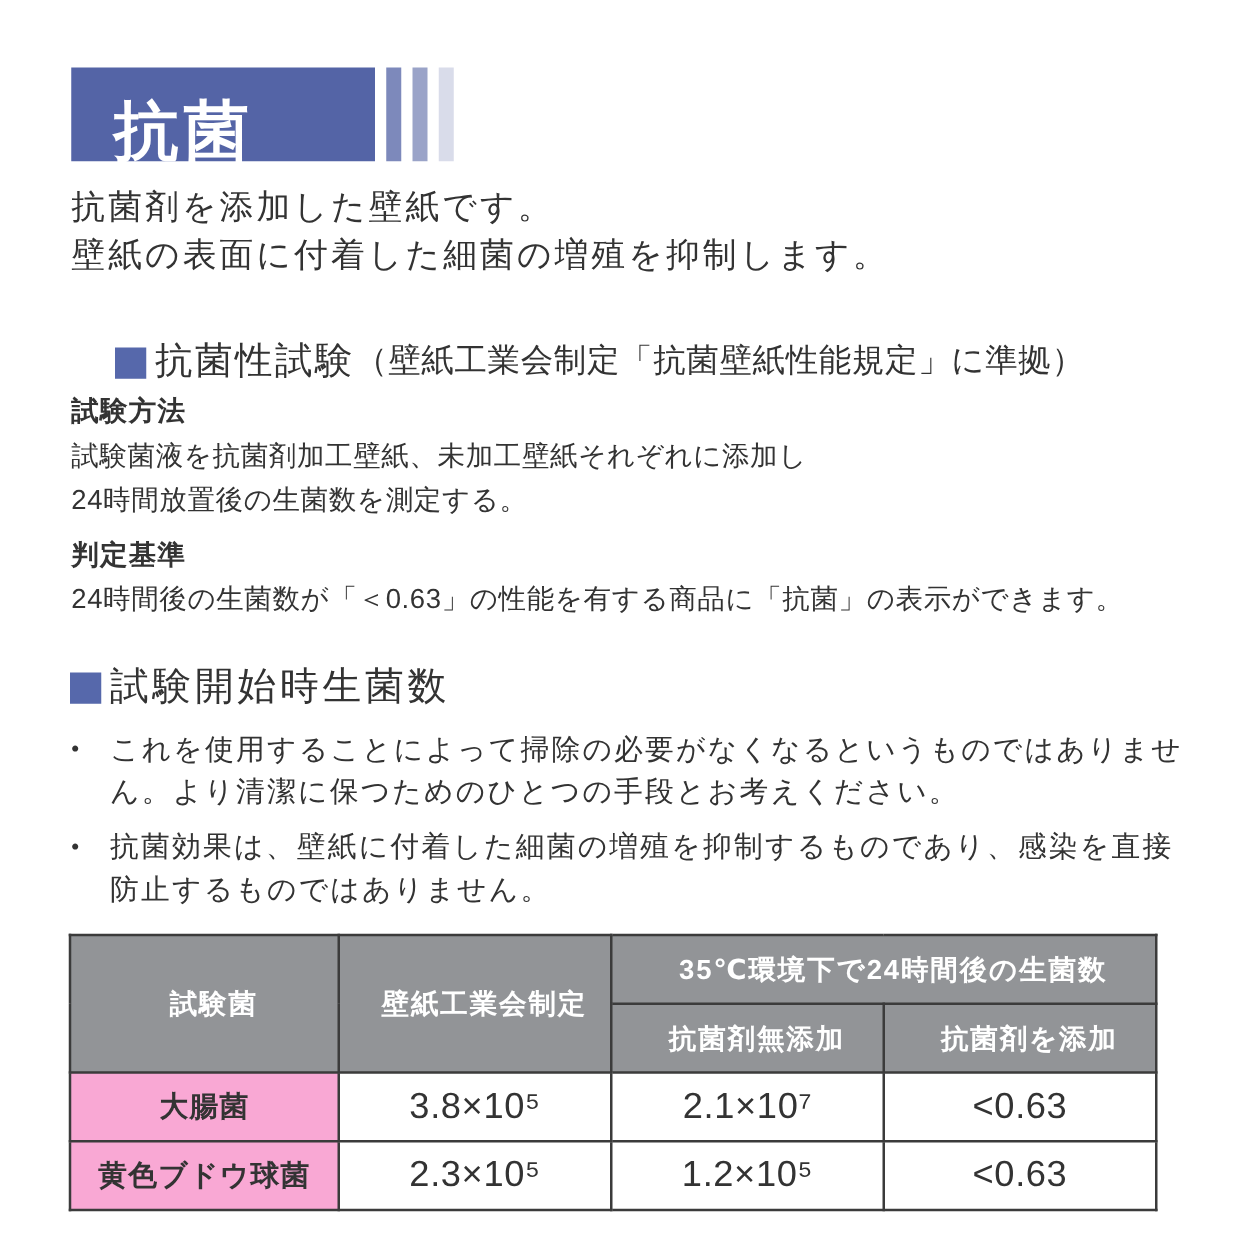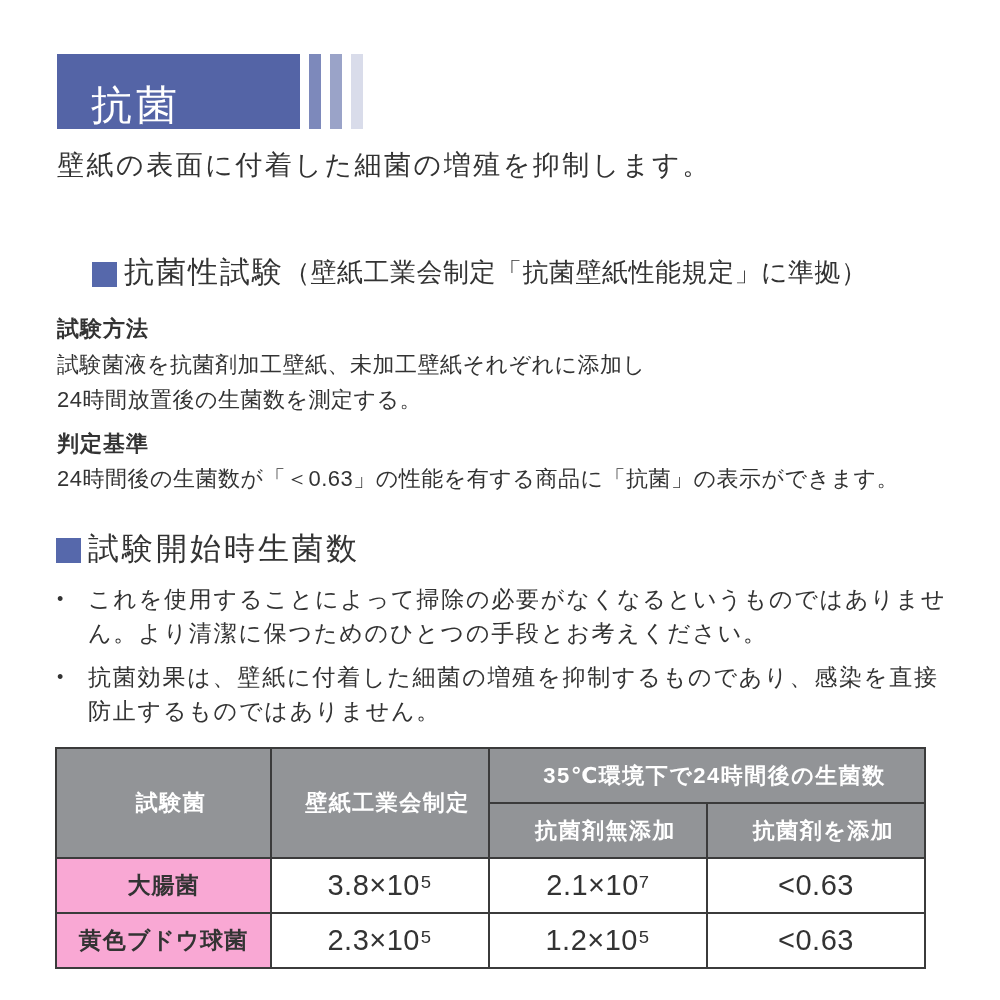--- a/index.html
+++ b/index.html
@@ -4,30 +4,30 @@
 <style>
   html,body{margin:0;padding:0;}
   body{
     width:1000px;height:1000px;position:relative;overflow:hidden;
     background:#ffffff;color:#333333;
     font-family:"Liberation Sans","DejaVu Sans",sans-serif;
   }
   
   .banner-row{position:absolute;top:54px;left:57px;display:flex;align-items:stretch;height:75px;}
   .banner-main{width:243px;background:#5464a6;display:flex;align-items:center;}
-  .banner-label{color:#ffffff;font-size:41px;font-weight:normal;letter-spacing:4px;padding-left:34px;line-height:75px;margin-top:28px;}
+  .banner-label{color:#ffffff;font-size:52px;font-weight:bold;letter-spacing:4px;padding-left:34px;line-height:75px;margin-top:28px;}
   .stripe{width:12px;height:75px;}
   .stripe-1{margin-left:9px;background:#7d89bb;}
   .stripe-2{margin-left:9px;background:#9aa3c8;}
   .stripe-3{margin-left:9px;background:#d9dcea;}
   
   .intro{position:absolute;top:146px;left:57px;font-size:27px;line-height:39px;letter-spacing:2.5px;color:#333;}
   
   .sec-heading{position:absolute;left:56px;display:flex;align-items:center;}
-  .sec-heading.test{top:252px;padding-left:36px;}
+  .sec-heading.test{top:268px;padding-left:36px;}
   .sec-heading.caution{top:528px;}
   .sq-marker{width:25px;height:25px;background:#5668ab;flex:0 0 auto;margin-right:7px;margin-top:3px;}
   .sec-title{font-size:30px;letter-spacing:2px;color:#333;}
   .sec-title.big{font-size:31px;letter-spacing:3px;}
   .sec-subtitle{font-size:26px;letter-spacing:0.5px;color:#333;}
   
   .sub-heading{position:absolute;left:57px;font-size:22px;font-weight:bold;letter-spacing:1px;color:#333;}
   .body-line{position:absolute;left:57px;font-size:22px;letter-spacing:0.5px;color:#333;}
   .method-heading{top:314px;}
   .method-line1{top:350px;}
@@ -60,20 +60,21 @@
 <div class="banner-row">
   <div class="banner-main">
     <span class="banner-label">抗菌</span>
   </div>
   <div class="stripe stripe-1"></div>
   <div class="stripe stripe-2"></div>
   <div class="stripe stripe-3"></div>
 </div>
 
 <div class="intro">
+  <div>抗菌剤を添加した壁紙です。</div>
   <div>壁紙の表面に付着した細菌の増殖を抑制します。</div>
 </div>
 
 <div class="sec-heading test">
   <span class="sq-marker"></span>
   <span class="sec-title">抗菌性試験</span>
   <span class="sec-subtitle">（壁紙工業会制定「抗菌壁紙性能規定」に準拠）</span>
 </div>
 
 <div class="sub-heading method-heading">試験方法</div>

